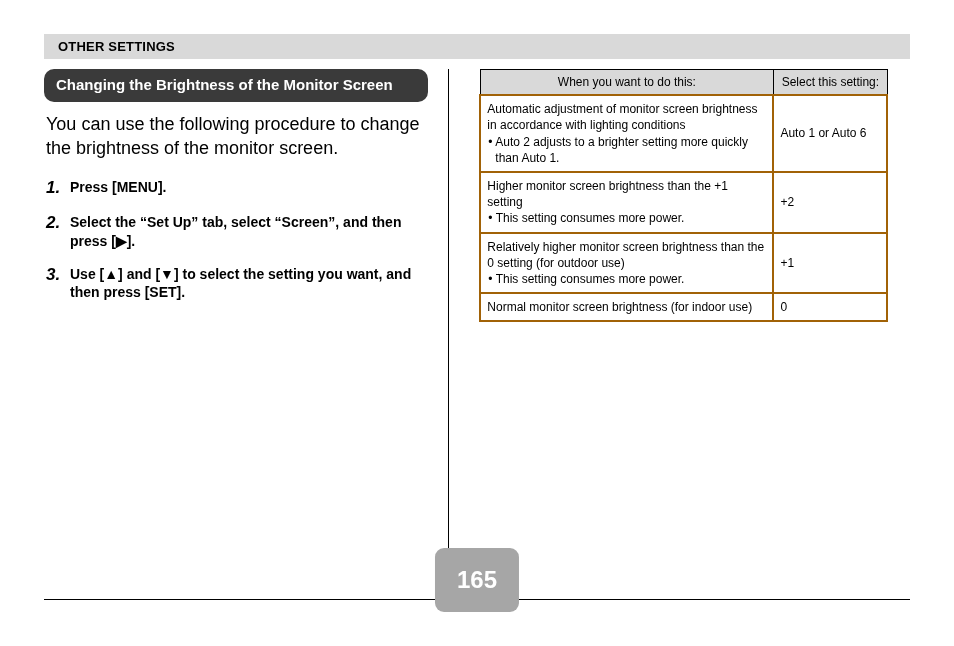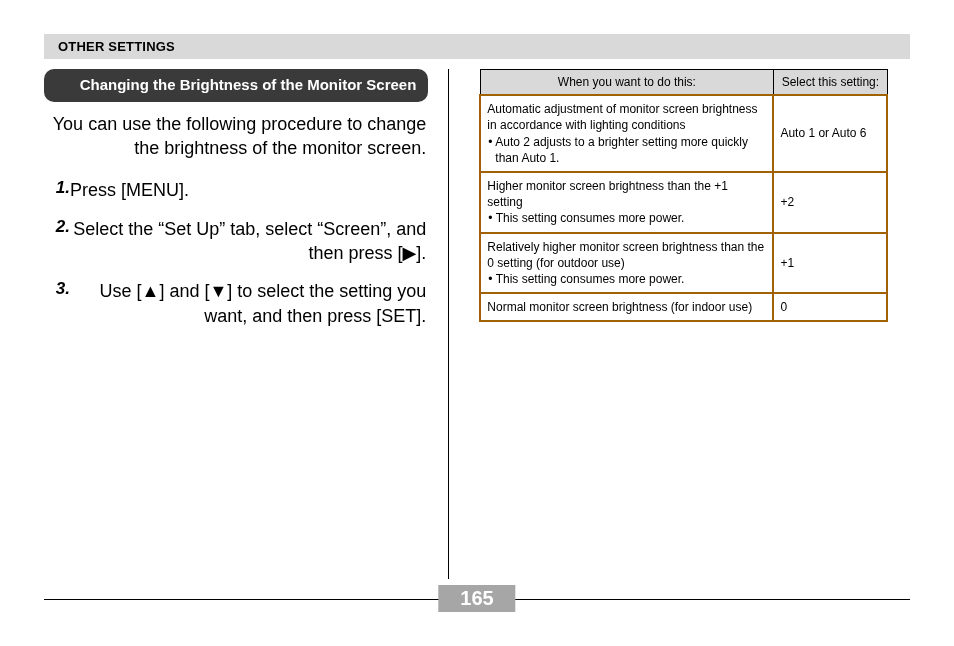--- a/index.html
+++ b/index.html
@@ -26,21 +26,20 @@
     letter-spacing: 0.2px;
   }
   .columns {
     display: flex;
     margin-top: 10px;
   }
   .col-left {
     width: 46%;
     padding-right: 14px;
     box-sizing: border-box;
-    text-align: right;
   }
   .divider {
     width: 1px;
     background: #000;
     height: 510px;
     margin: 0 6px;
   }
   .col-right {
     width: 50%;
     padding-left: 24px;
@@ -71,22 +70,22 @@
   }
   .step-num {
     font-weight: bold;
     font-style: italic;
     font-size: 17px;
     width: 24px;
     flex-shrink: 0;
     line-height: 1.2;
   }
   .step-text {
-    font-weight: normal;
-    font-size: 18px;
+    font-weight: bold;
+    font-size: 14px;
     line-height: 1.35;
   }
   table.settings {
     border-collapse: collapse;
     width: 100%;
     font-size: 12px;
     line-height: 1.35;
   }
   table.settings th {
     background: #d9d9d9;
@@ -110,22 +109,23 @@
     text-indent: -7px;
   }
   .page-num-box {
     position: absolute;
     left: 50%;
     bottom: 34px;
     transform: translateX(-50%);
     background: #a6a6a6;
     color: #fff;
     font-weight: bold;
-    font-size: 20px;
-    padding: 2px 22px;
+    font-size: 24px;
+    padding: 18px 22px;
+    border-radius: 9px;
   }
   .footer-line {
     position: absolute;
     left: 44px;
     right: 44px;
     bottom: 46px;
     border-top: 1px solid #000;
   }
 </style>
 </head>

